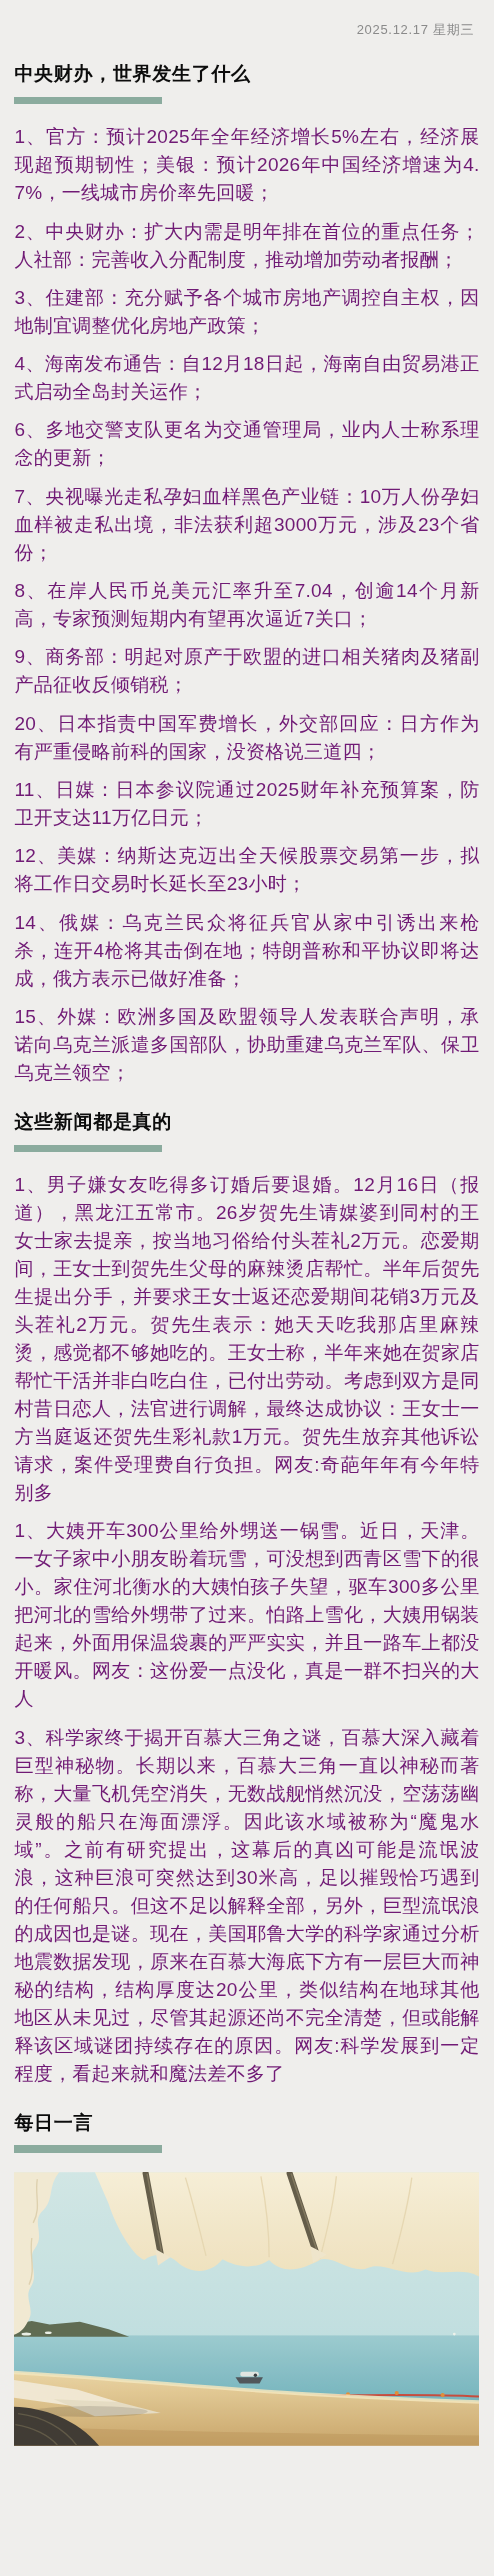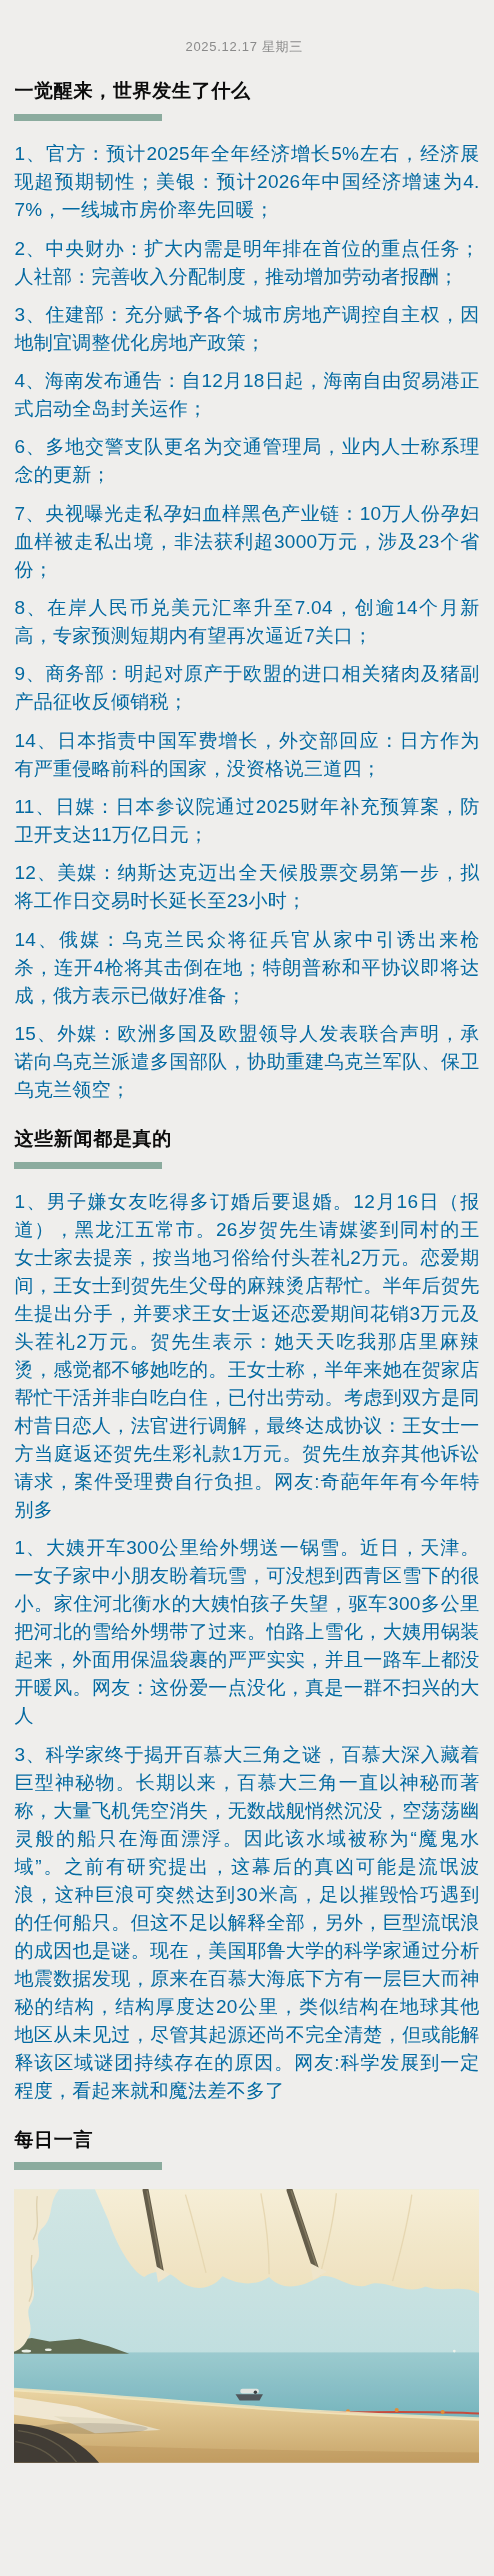--- a/index.html
+++ b/index.html
@@ -3,58 +3,58 @@
 <meta charset="utf-8">
 <style>
   html,body{margin:0;padding:0;}
   body{
     width:494px;min-height:2576px;background:#efeeec;
     font-family:"Liberation Sans","DejaVu Sans",sans-serif;
     color:#303b43;-webkit-font-smoothing:antialiased;
   }
   .page{padding:0 14.4px 27.5px 14.4px;}
   .date{
-    padding-top:38px;text-align:center;color:#8a8a8a;
+    padding-top:21px;text-align:right;color:#8a8a8a;
     font-size:13px;letter-spacing:0.7px;padding-right:5.5px;
   }
   section{margin:0;}
   .sec-title{
     margin:23px 0 0 0;font-size:19px;line-height:23px;
     font-weight:700;color:#0c0c0c;letter-spacing:0.7px;
   }
   .accent-bar{
     width:148px;height:7.6px;background:#8bab9e;
     margin:11.7px 0 19px 0;
   }
   p.item{
     margin:0 0 10.3px 0;font-size:19px;line-height:28px;
-    text-align:justify;color:#0369a1;letter-spacing:0.3px;
+    text-align:justify;color:#701a75;letter-spacing:0.3px;
     word-break:break-all;
   }
   .photo-wrap{margin:11px 0 0 0;font-size:0;line-height:0;}
 </style>
 </head>
 <body>
 
 <div class="page">
 
   <div class="date">2025.12.17  星期三</div>
 
   <section>
-    <h2 class="sec-title">一觉醒来，世界发生了什么</h2>
+    <h2 class="sec-title">中央财办，世界发生了什么</h2>
     <div class="accent-bar"></div>
     <p class="item">1、官方：预计2025年全年经济增长5%左右，经济展现超预期韧性；美银：预计2026年中国经济增速为4.7%，一线城市房价率先回暖；</p>
     <p class="item">2、中央财办：扩大内需是明年排在首位的重点任务；人社部：完善收入分配制度，推动增加劳动者报酬；</p>
     <p class="item">3、住建部：充分赋予各个城市房地产调控自主权，因地制宜调整优化房地产政策；</p>
     <p class="item">4、海南发布通告：自12月18日起，海南自由贸易港正式启动全岛封关运作；</p>
     <p class="item">6、多地交警支队更名为交通管理局，业内人士称系理念的更新；</p>
     <p class="item">7、央视曝光走私孕妇血样黑色产业链：10万人份孕妇血样被走私出境，非法获利超3000万元，涉及23个省份；</p>
     <p class="item">8、在岸人民币兑美元汇率升至7.04，创逾14个月新高，专家预测短期内有望再次逼近7关口；</p>
     <p class="item">9、商务部：明起对原产于欧盟的进口相关猪肉及猪副产品征收反倾销税；</p>
-    <p class="item">14、日本指责中国军费增长，外交部回应：日方作为有严重侵略前科的国家，没资格说三道四；</p>
+    <p class="item">20、日本指责中国军费增长，外交部回应：日方作为有严重侵略前科的国家，没资格说三道四；</p>
     <p class="item">11、日媒：日本参议院通过2025财年补充预算案，防卫开支达11万亿日元；</p>
     <p class="item">12、美媒：纳斯达克迈出全天候股票交易第一步，拟将工作日交易时长延长至23小时；</p>
     <p class="item">14、俄媒：乌克兰民众将征兵官从家中引诱出来枪杀，连开4枪将其击倒在地；特朗普称和平协议即将达成，俄方表示已做好准备；</p>
     <p class="item">15、外媒：欧洲多国及欧盟领导人发表联合声明，承诺向乌克兰派遣多国部队，协助重建乌克兰军队、保卫乌克兰领空；</p>
   </section>
 
   <section>
     <h2 class="sec-title">这些新闻都是真的</h2>
     <div class="accent-bar"></div>
     <p class="item">1、男子嫌女友吃得多订婚后要退婚。12月16日（报道），黑龙江五常市。26岁贺先生请媒婆到同村的王女士家去提亲，按当地习俗给付头茬礼2万元。恋爱期间，王女士到贺先生父母的麻辣烫店帮忙。半年后贺先生提出分手，并要求王女士返还恋爱期间花销3万元及头茬礼2万元。贺先生表示：她天天吃我那店里麻辣烫，感觉都不够她吃的。王女士称，半年来她在贺家店帮忙干活并非白吃白住，已付出劳动。考虑到双方是同村昔日恋人，法官进行调解，最终达成协议：王女士一方当庭返还贺先生彩礼款1万元。贺先生放弃其他诉讼请求，案件受理费自行负担。网友:奇葩年年有今年特别多</p>

